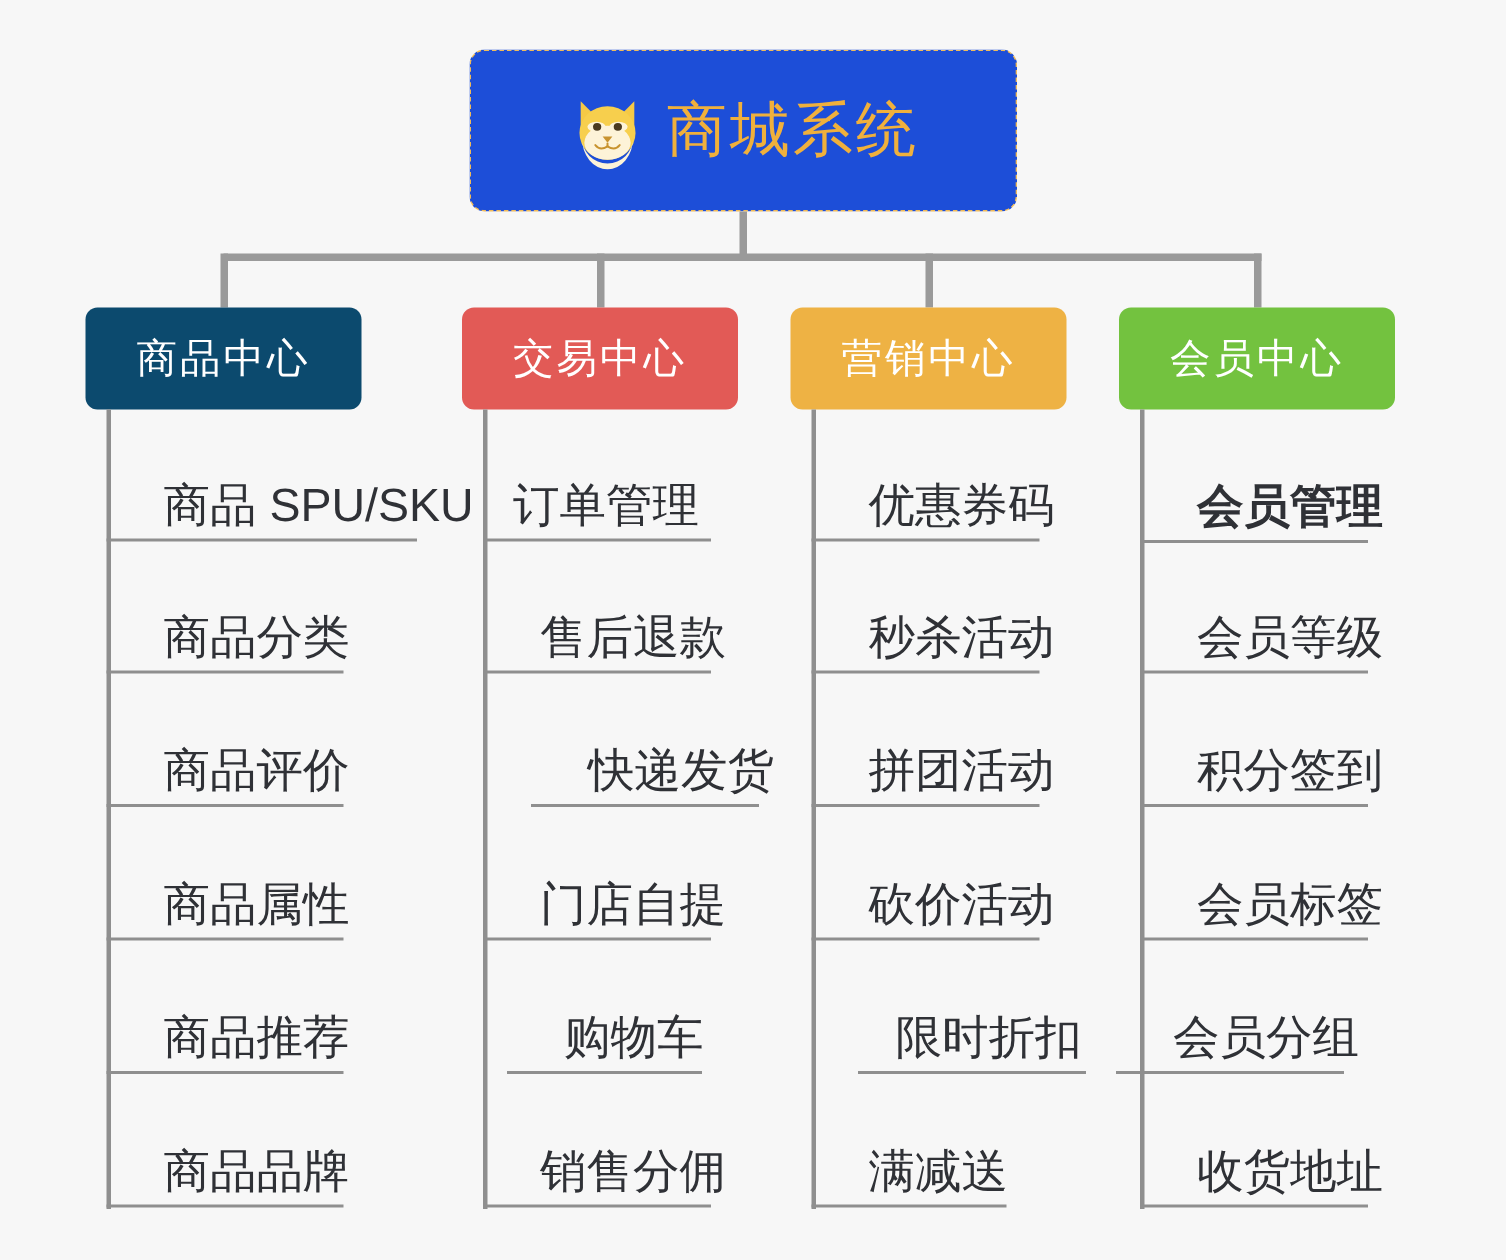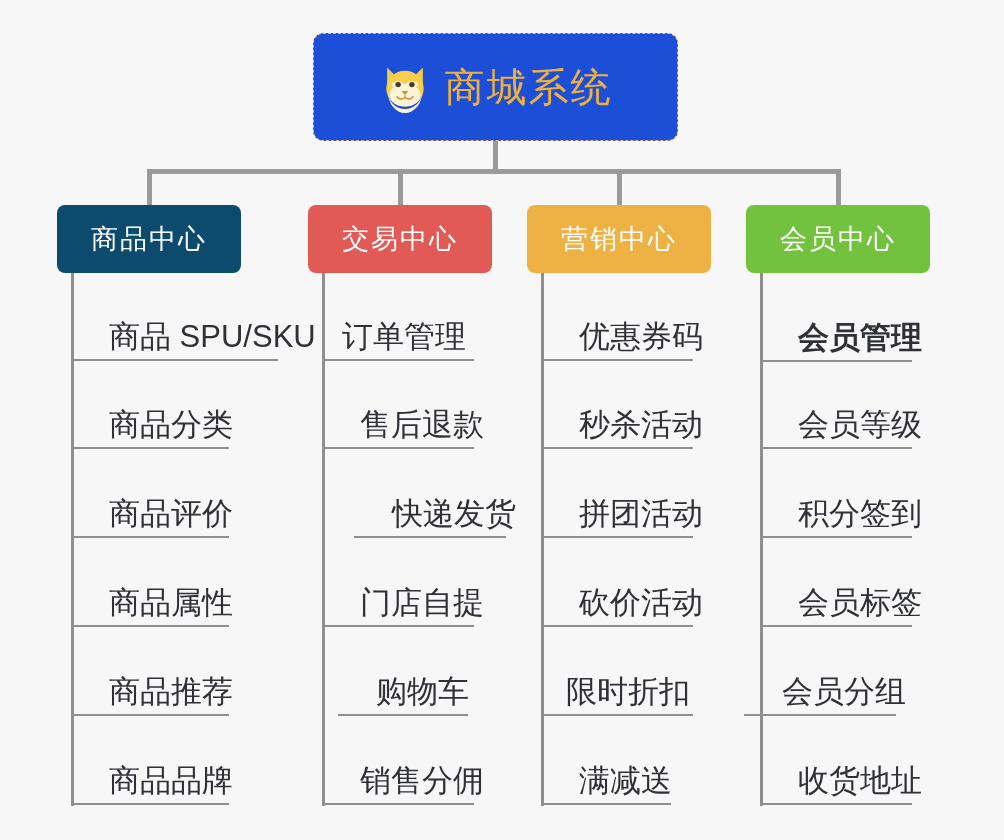--- a/index.html
+++ b/index.html
@@ -161,21 +161,21 @@
   </div>
   <div class="leaf" style="left:541px; top:361px; width:152px;">
     <span class="leaf-label">秒杀活动</span>
   </div>
   <div class="leaf" style="left:541px; top:450px; width:152px;">
     <span class="leaf-label">拼团活动</span>
   </div>
   <div class="leaf" style="left:541px; top:539px; width:152px;">
     <span class="leaf-label">砍价活动</span>
   </div>
-  <div class="leaf" style="left:541px; top:628px; width:152px;padding-left:25px;">
+  <div class="leaf" style="left:572px; top:628px; width:152px;padding-left:25px;">
     <span class="leaf-label">限时折扣</span>
   </div>
   <div class="leaf" style="left:541px; top:717px; width:130px;">
     <span class="leaf-label">满减送</span>
   </div>
 
   <div class="cat-header" style="left:746px; top:205px; width:184px; background:#73c23f;">
     <span>会员中心</span>
   </div>
   <div class="trunk" style="left:760px; top:273px; height:533px;"></div>

